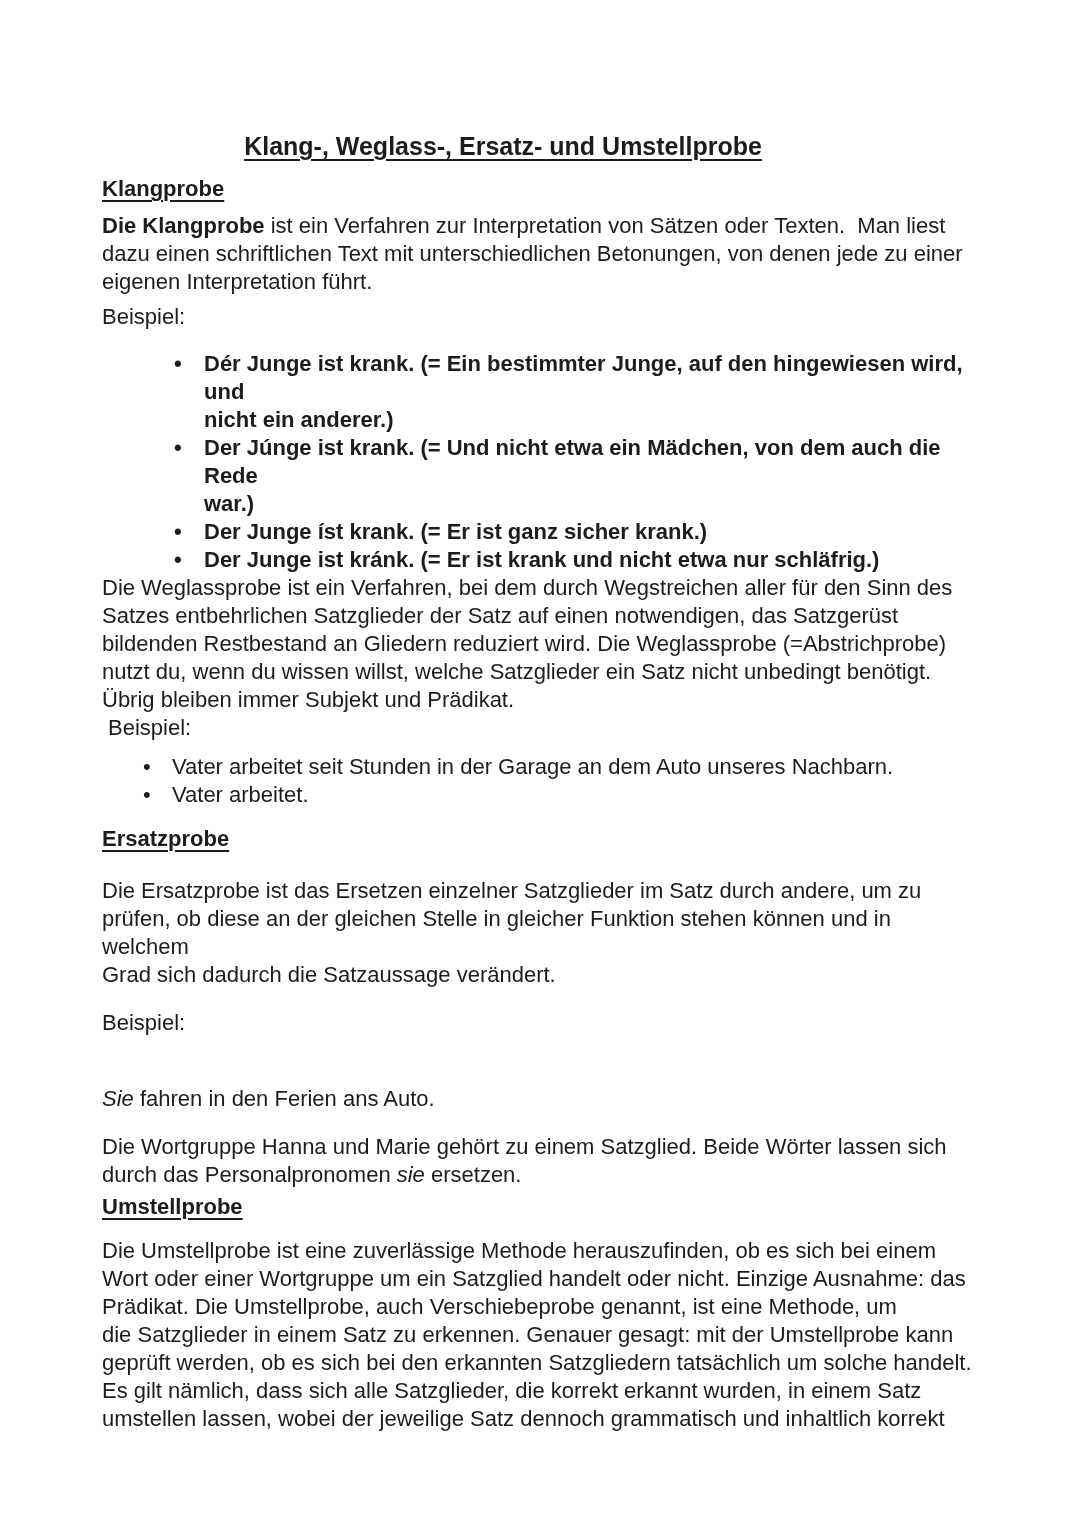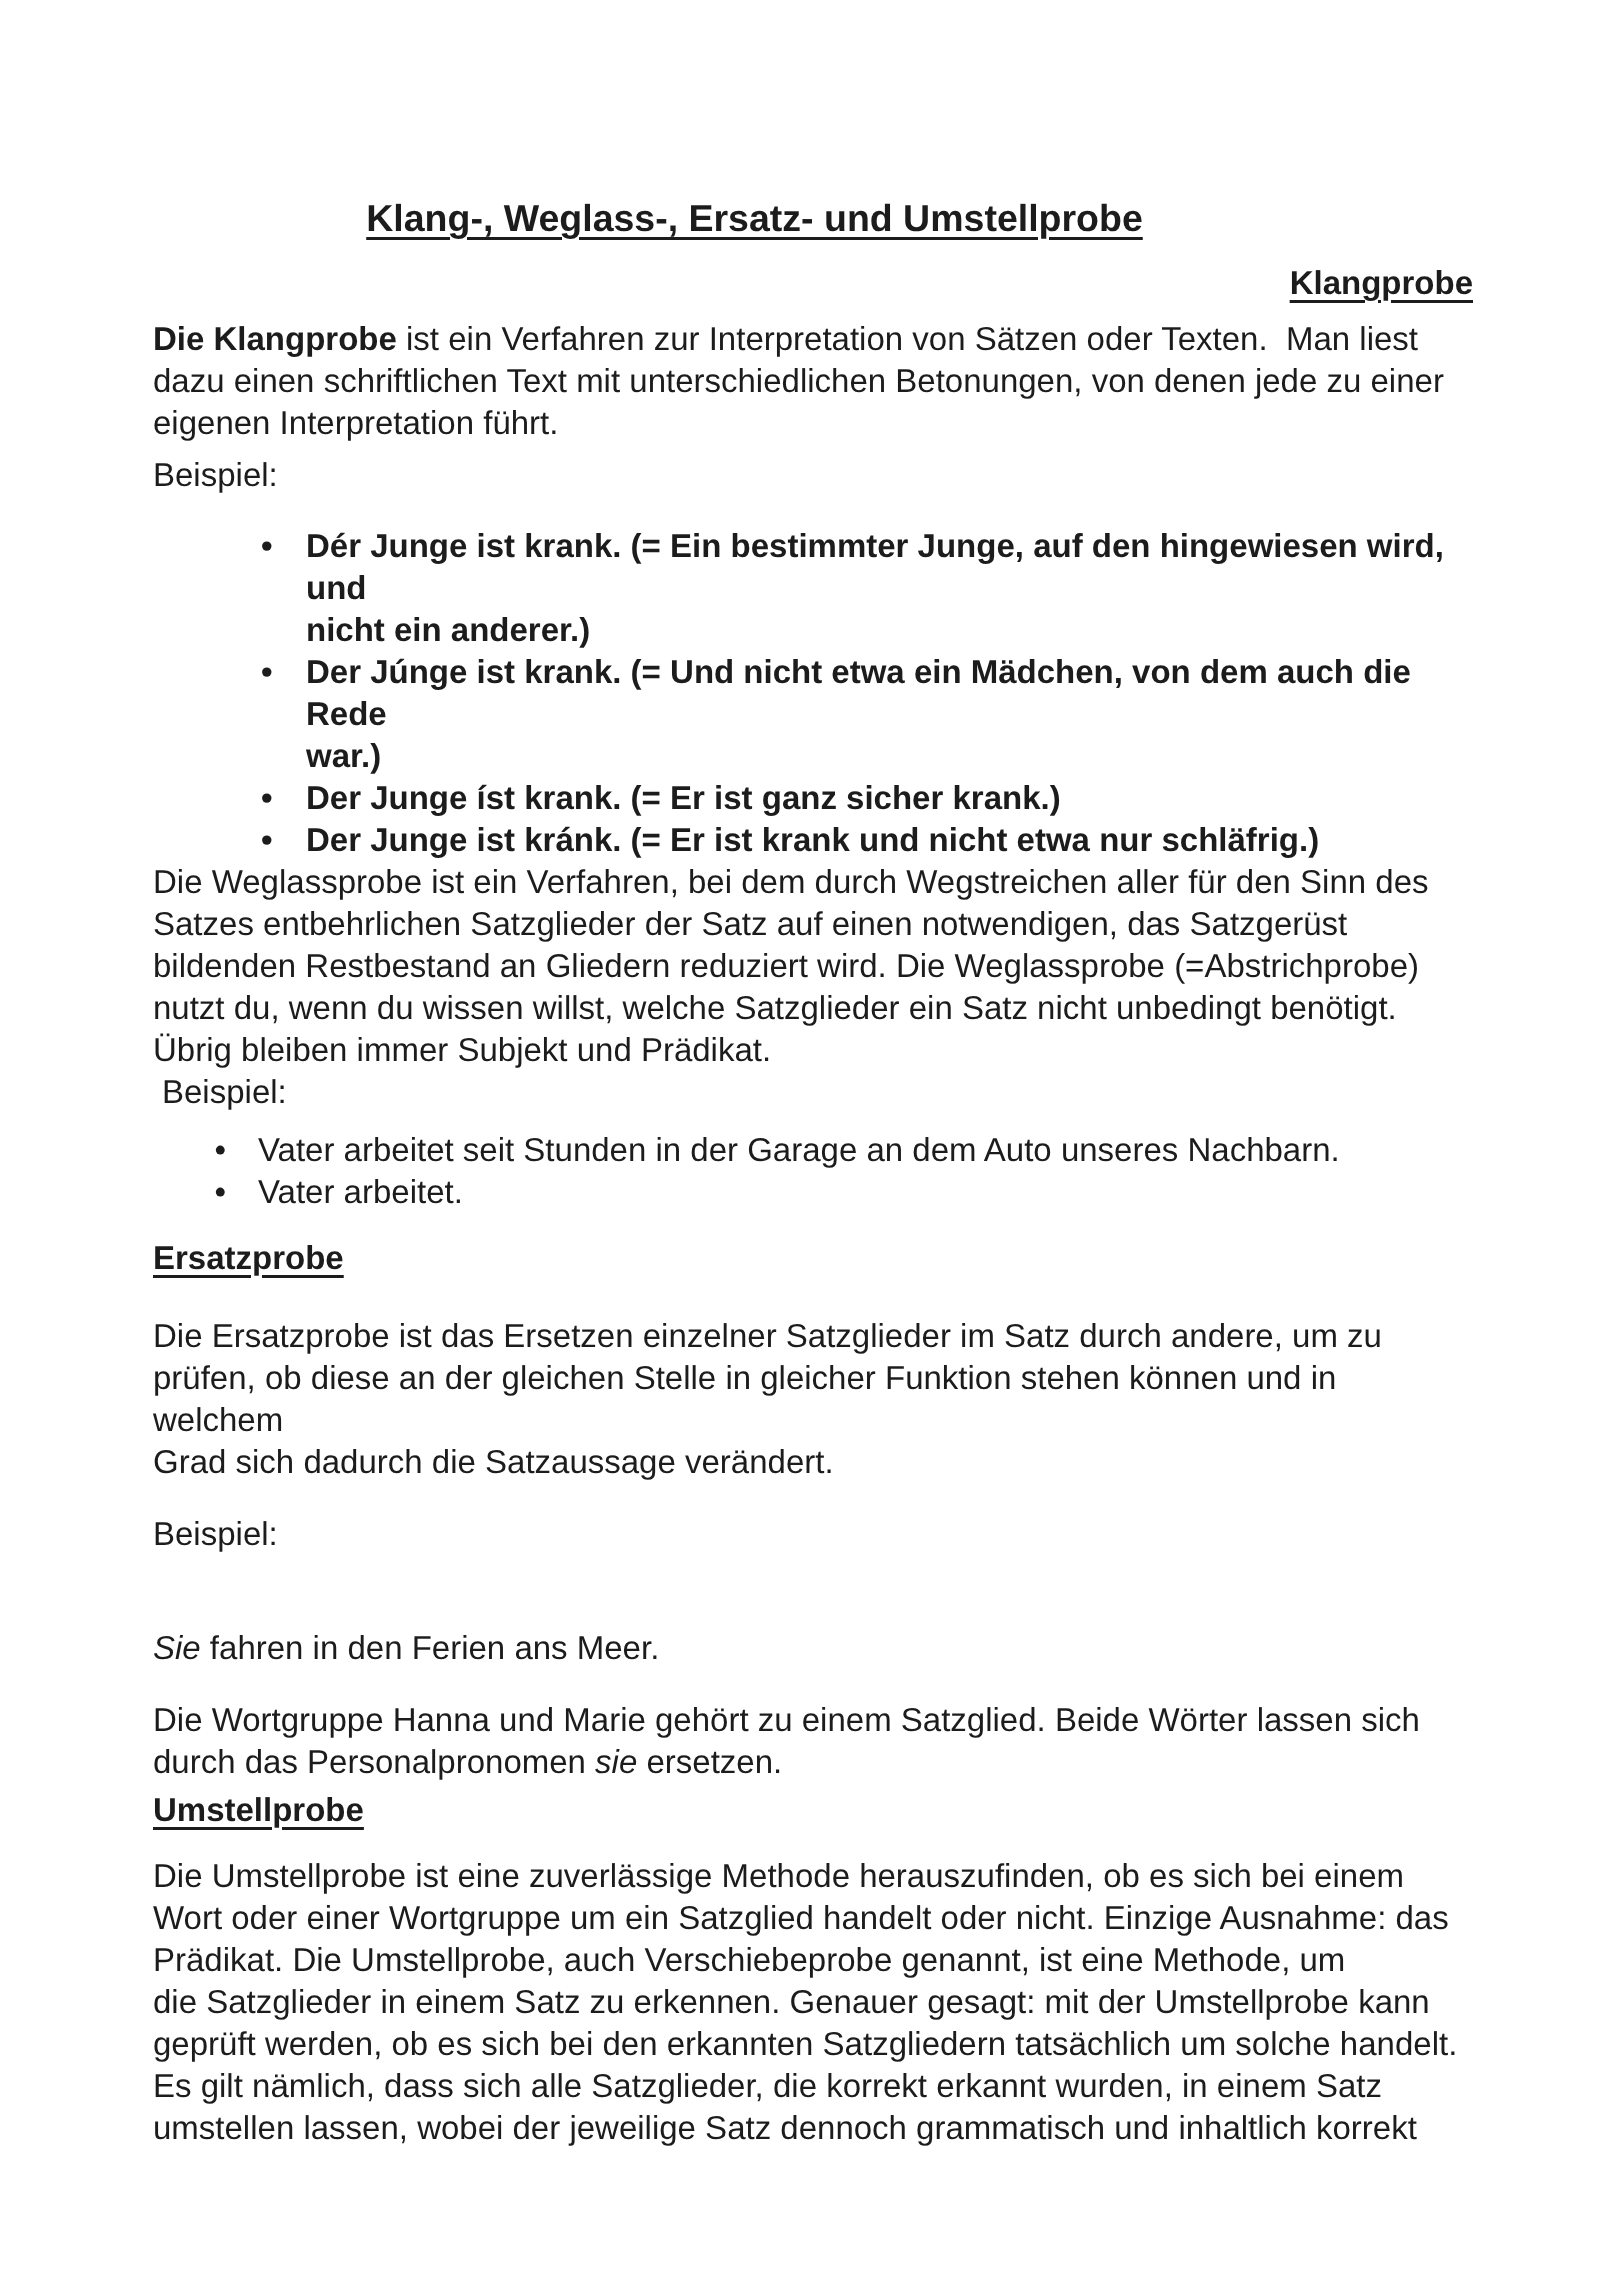--- a/index.html
+++ b/index.html
@@ -36,21 +36,21 @@
   .section-heading .u {
     text-decoration: underline;
     text-decoration-thickness: 2px;
     text-underline-offset: 4px;
   }
   .section-heading {
     font-weight: bold;
     font-size: 22px;
     line-height: 28px;
   }
-  .h-klang   { margin-top: 15px; text-align: right; }
+  .h-klang   { margin-top: 15px; }
   .h-weglass { margin-top: 15px; }
   .h-ersatz  { margin-top: 16px; }
   .h-umstell { margin-top: 4px; }
   p {
     margin: 0;
     white-space: pre-line;
   }
   .p-klang-intro  { margin-top: 9px; }
   .beispiel-1     { margin-top: 7px; }
   .p-weglass-body { margin-top: 0; }
@@ -123,21 +123,21 @@
   </div>
 
   <div class="section">
     <div class="section-heading h-ersatz">
       <span class="u">Ersatzprobe</span>
     </div>
     <p class="p-ersatz-body">Die Ersatzprobe ist das Ersetzen einzelner Satzglieder im Satz durch andere, um zu
 prüfen, ob diese an der gleichen Stelle in gleicher Funktion stehen können und in welchem
 Grad sich dadurch die Satzaussage verändert.</p>
     <p class="beispiel-3">Beispiel:</p>
-    <p class="p-example"><br><span class="italic">Sie</span><span> fahren in den Ferien ans Meer.</span></p>
+    <p class="p-example"><br><span class="italic">Sie</span><span> fahren in den Ferien ans Auto.</span></p>
     <p class="p-wortgruppe"><span>Die Wortgruppe Hanna und Marie gehört zu einem Satzglied. Beide Wörter lassen sich
 durch das Personalpronomen </span><span class="italic">sie</span><span> ersetzen.</span></p>
   </div>
 
   <div class="section">
     <div class="section-heading h-umstell">
       <span class="u">Umstellprobe</span>
     </div>
     <p class="p-umstell-body">Die Umstellprobe ist eine zuverlässige Methode herauszufinden, ob es sich bei einem
 Wort oder einer Wortgruppe um ein Satzglied handelt oder nicht. Einzige Ausnahme: das

